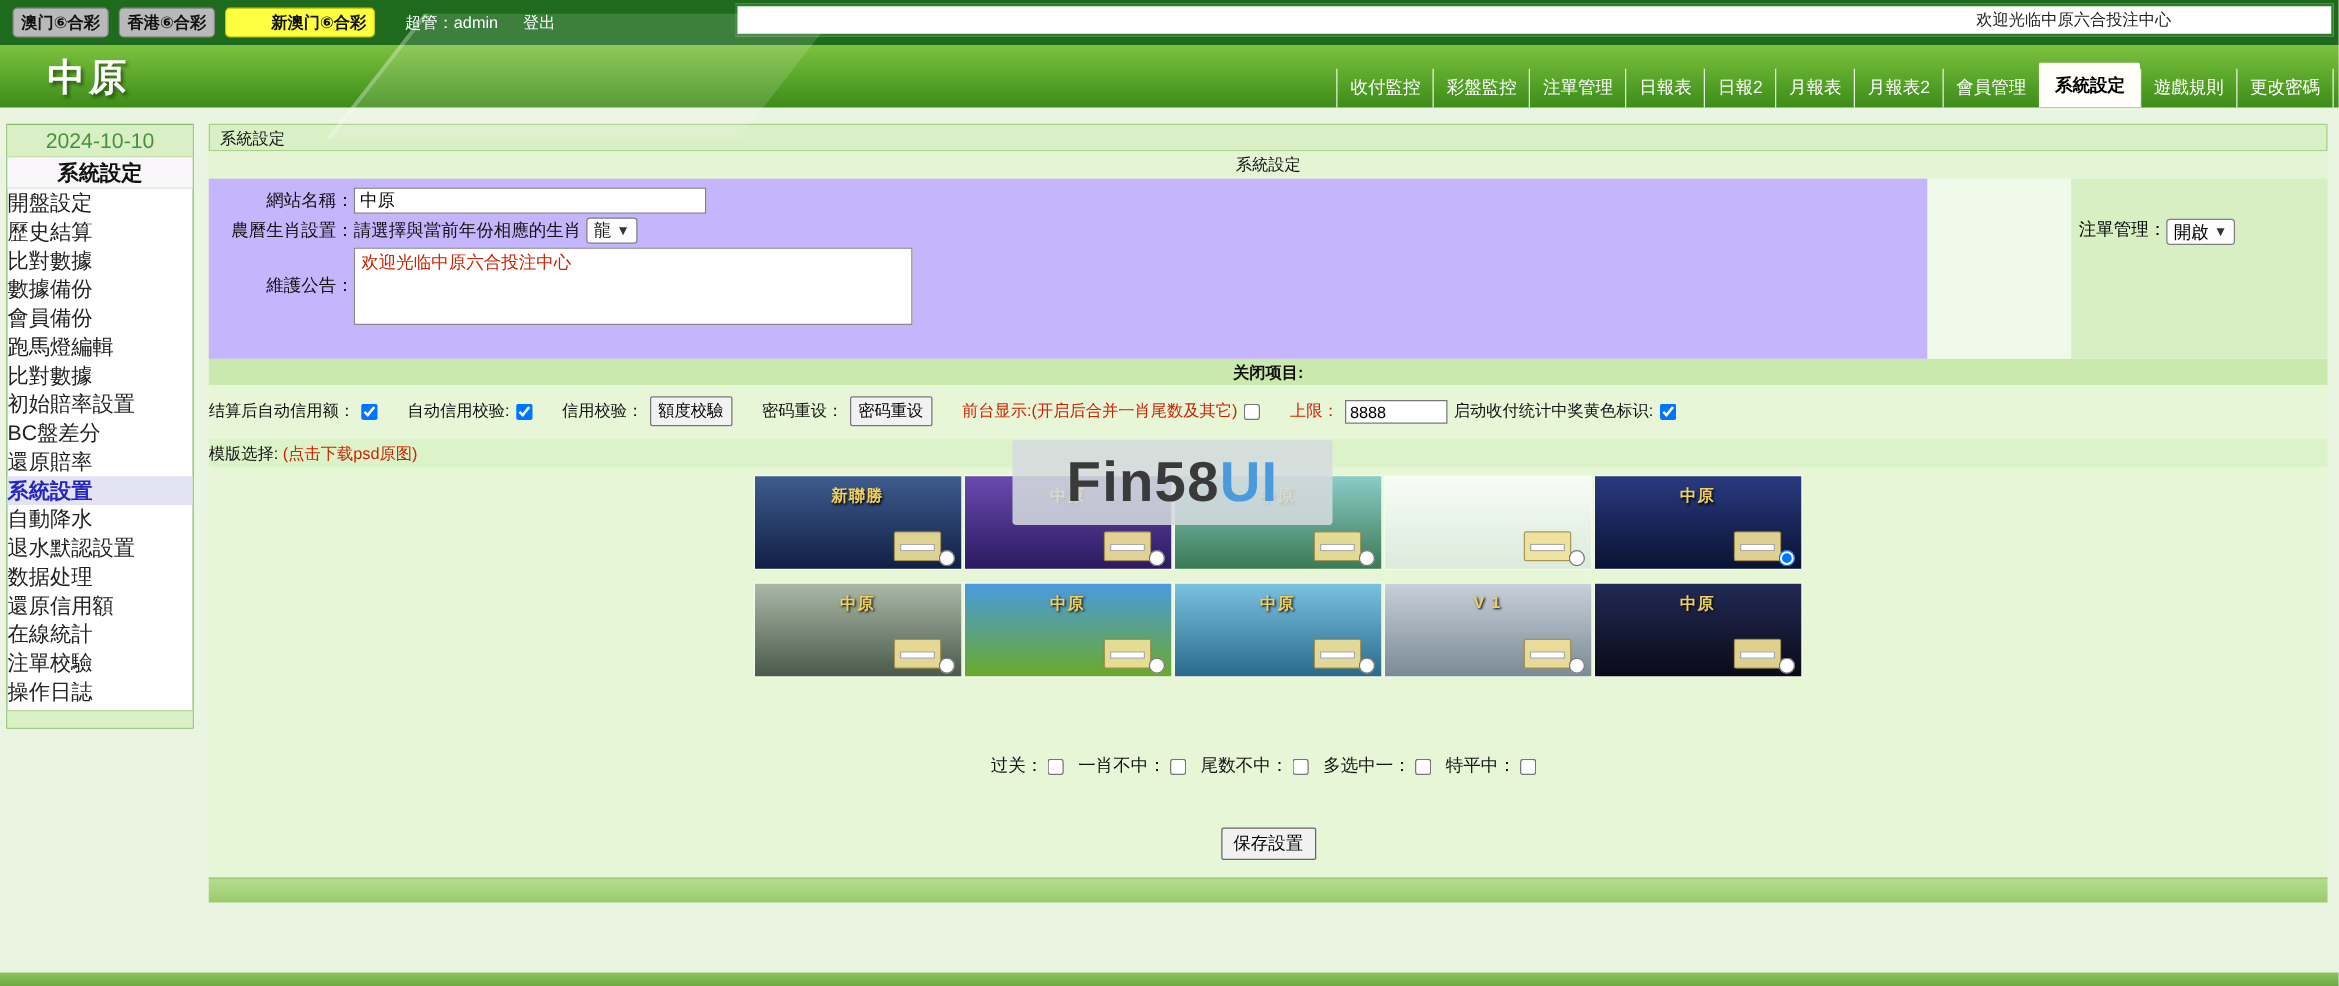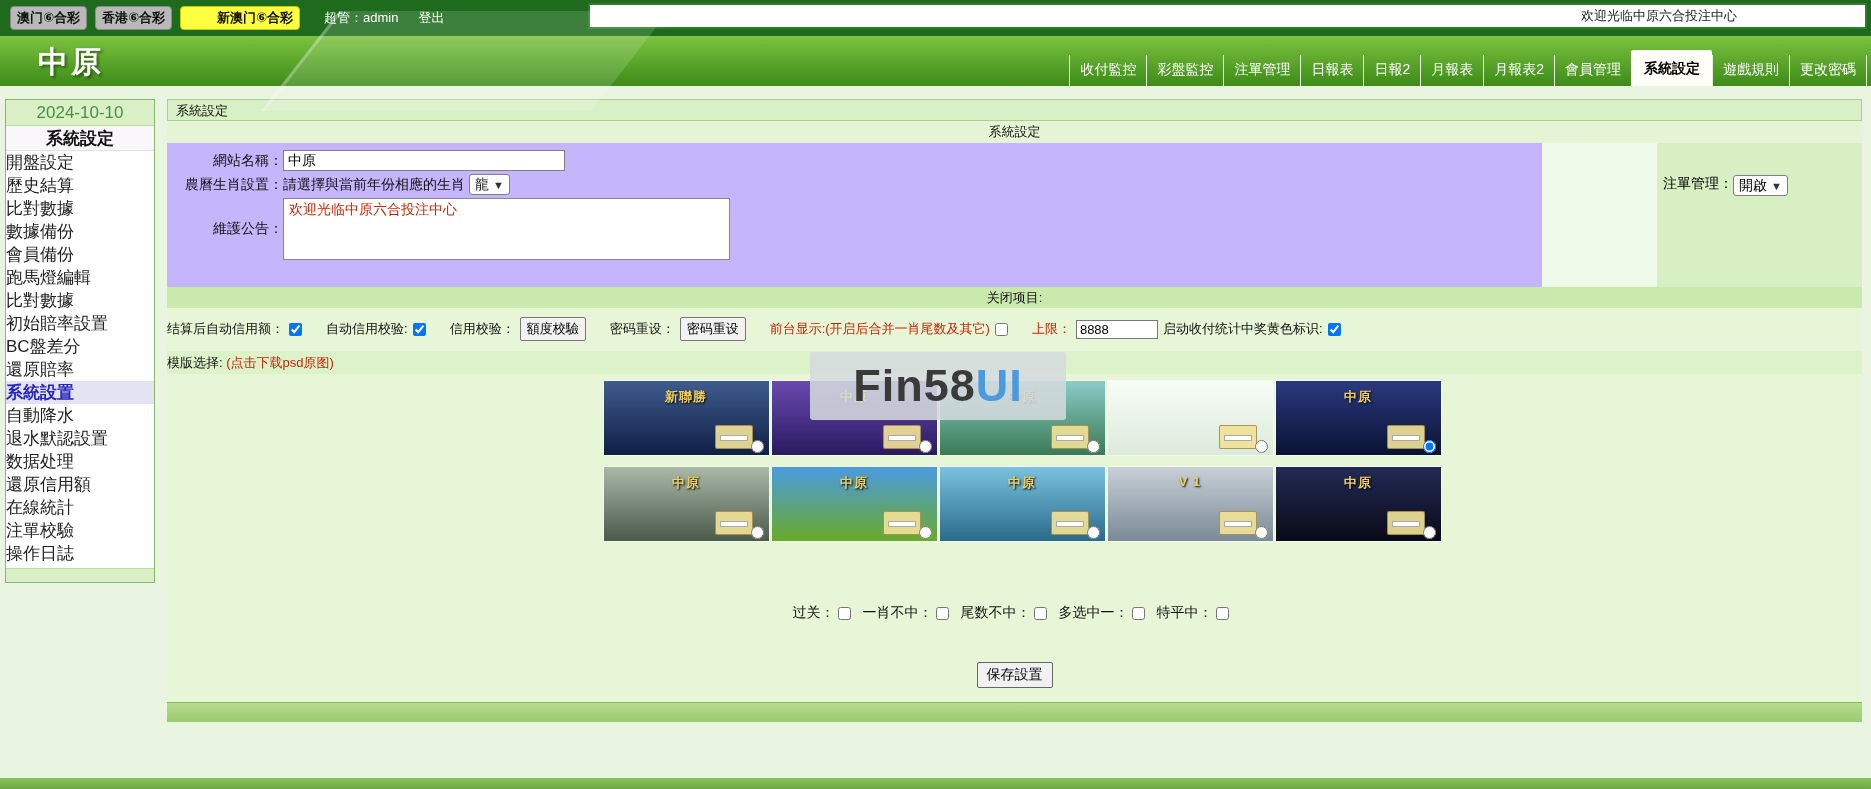--- a/index.html
+++ b/index.html
@@ -102,21 +102,21 @@
     padding: 1px 5px; height: 21px; font-size: 14px; cursor: pointer;
   }
   .fake-select .arrow { font-size: 11px; color: #333; }
   .notice-area {
     width: 447px; height: 62px; border: 1px solid #888; background: #fff;
     color: #cc2200; font-size: 14px; padding: 2px 5px; resize: none;
     font-family: inherit;
   }
   .close-band {
     height: 21px; line-height: 21px; text-align: center;
-    background: #c9e9ad; font-size: 13px; color: #111;
+    background: #c9e9ad; font-size: 13px; color: #111; font-weight: bold;
   }
   .check-row {
     background: #e7f6d7; padding: 9px 0 10px;
     display: flex; justify-content: flex-start; align-items: center; gap: 5px;
     font-size: 13px; color: #111; white-space: nowrap;
   }
   .check-row .gapper { width: 14px; }
   .red { color: #cc2200; }
   .mini-btn {
     border: 1px solid #777; background: #f2f2f2; padding: 2px 6px;

